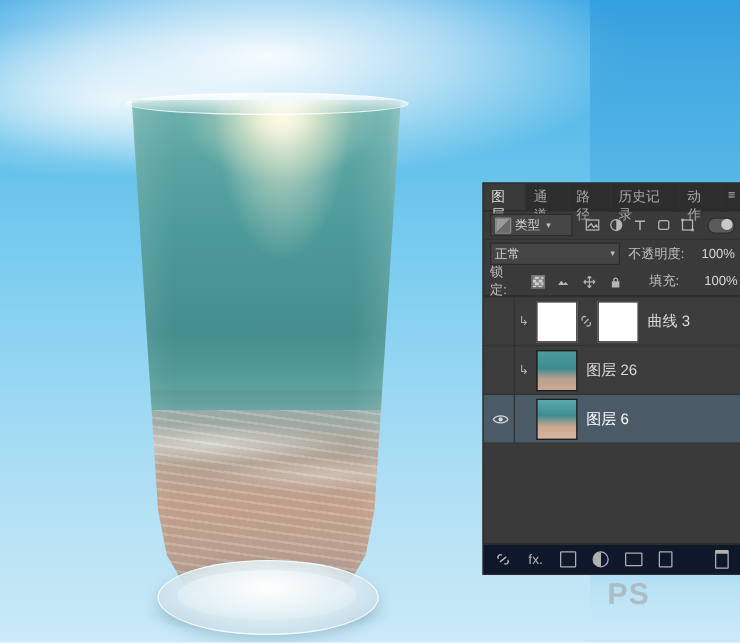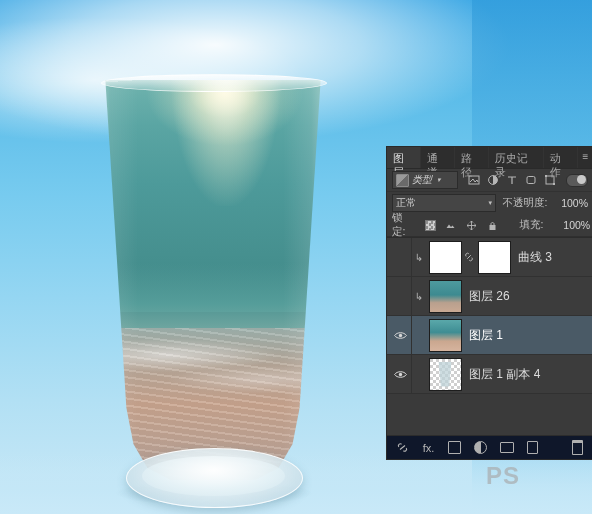--- a/index.html
+++ b/index.html
@@ -487,21 +487,21 @@
       <div class="ps-tab active">图层</div>
       <div class="ps-tab">通道</div>
       <div class="ps-tab">路径</div>
       <div class="ps-tab">历史记录</div>
       <div class="ps-tab">动作</div>
       <div class="ps-tab-spacer"></div>
       <div class="ps-tab-menu">≡</div>
     </div>
 
     <div class="ps-row ps-filter-row">
-      <div class="ps-select" style="width:58px;font-style:italic;">
+      <div class="ps-select" style="width:58px;">
         <span class="kind-icon"></span>
         <span>类型</span>
         <span class="caret">▾</span>
       </div>
       <div class="filter-icons">
         <span class="fi">
           <svg width="12" height="12" viewBox="0 0 12 12">
               <rect x="1" y="2" width="10" height="8" fill="none" stroke="#b6b6b6" stroke-width="1"></rect>
               <path d="M2 8 L5 5 L7 8 L9 6 L10 8" fill="none" stroke="#b6b6b6" stroke-width="1"></path>
             </svg>
@@ -595,36 +595,23 @@
         <div class="eye-cell">
           <span class="eye">
             <svg width="13" height="9" viewBox="0 0 13 9">
                 <path d="M0.6 4.5 C3 0.8 10 0.8 12.4 4.5 C10 8.2 3 8.2 0.6 4.5 Z" fill="none" stroke="#d8d8d8" stroke-width="1"></path>
                 <circle cx="6.5" cy="4.5" r="1.7" fill="#d8d8d8"></circle>
               </svg>
           </span>
         </div>
         <div class="link-cell"></div>
         <div class="thumb sea2"></div>
-        <div class="layer-name">图层 1</div>
+        <div class="layer-name">图层 6</div>
       </div>
 
-      <div class="layer-row">
-        <div class="eye-cell">
-          <span class="eye">
-            <svg width="13" height="9" viewBox="0 0 13 9">
-                <path d="M0.6 4.5 C3 0.8 10 0.8 12.4 4.5 C10 8.2 3 8.2 0.6 4.5 Z" fill="none" stroke="#d8d8d8" stroke-width="1"></path>
-                <circle cx="6.5" cy="4.5" r="1.7" fill="#d8d8d8"></circle>
-              </svg>
-          </span>
-        </div>
-        <div class="link-cell"></div>
-        <div class="thumb glass"></div>
-        <div class="layer-name">图层 1 副本 4</div>
-      </div>
 
     </div>
 
     <div class="ps-bottom">
       <span class="bt chain-small">
         <svg width="13" height="11" viewBox="0 0 13 11">
             <path d="M4 7.5 L9 3.5 M2.8 5 A2 2 0 0 1 5.6 2.2 M7.4 8.8 A2 2 0 0 0 10.2 6" fill="none" stroke="#b6b6b6" stroke-width="1.1"></path>
           </svg>
       </span>
       <span class="bt">fx.</span>

